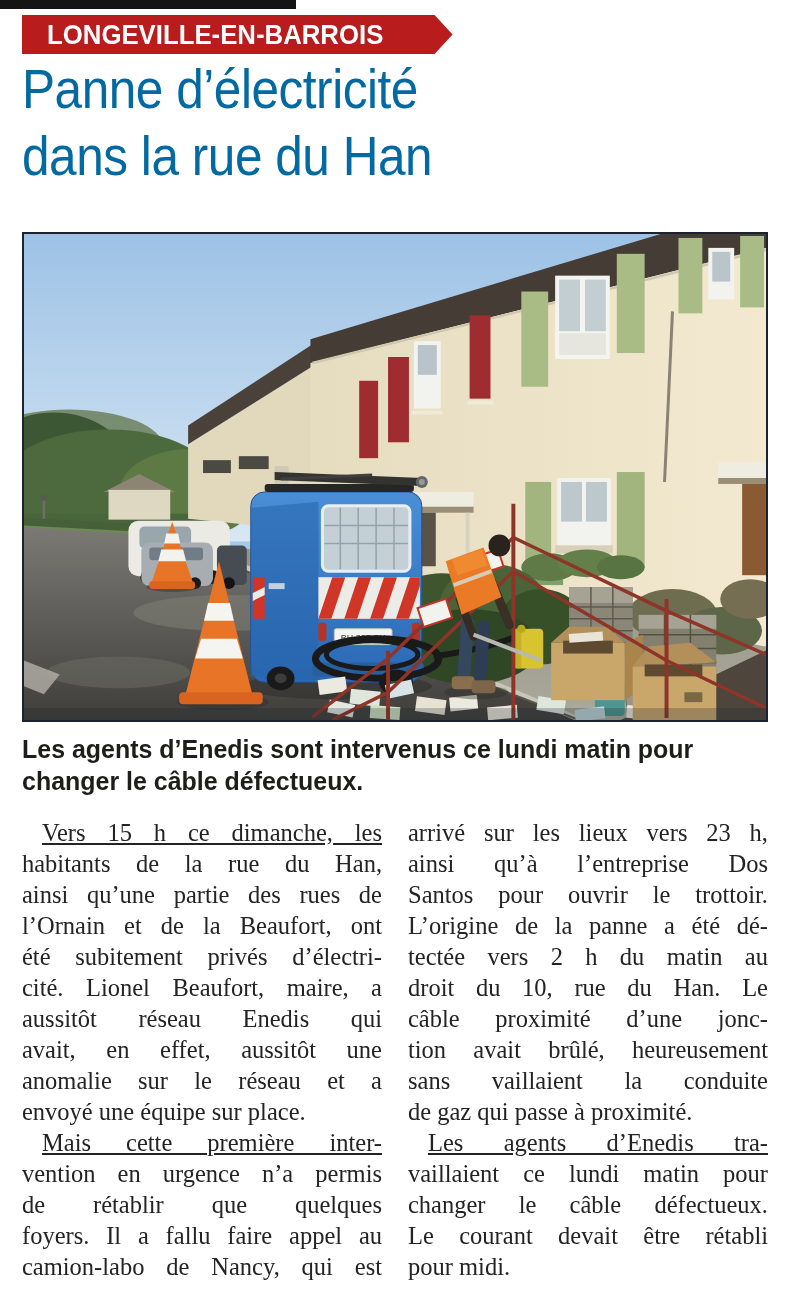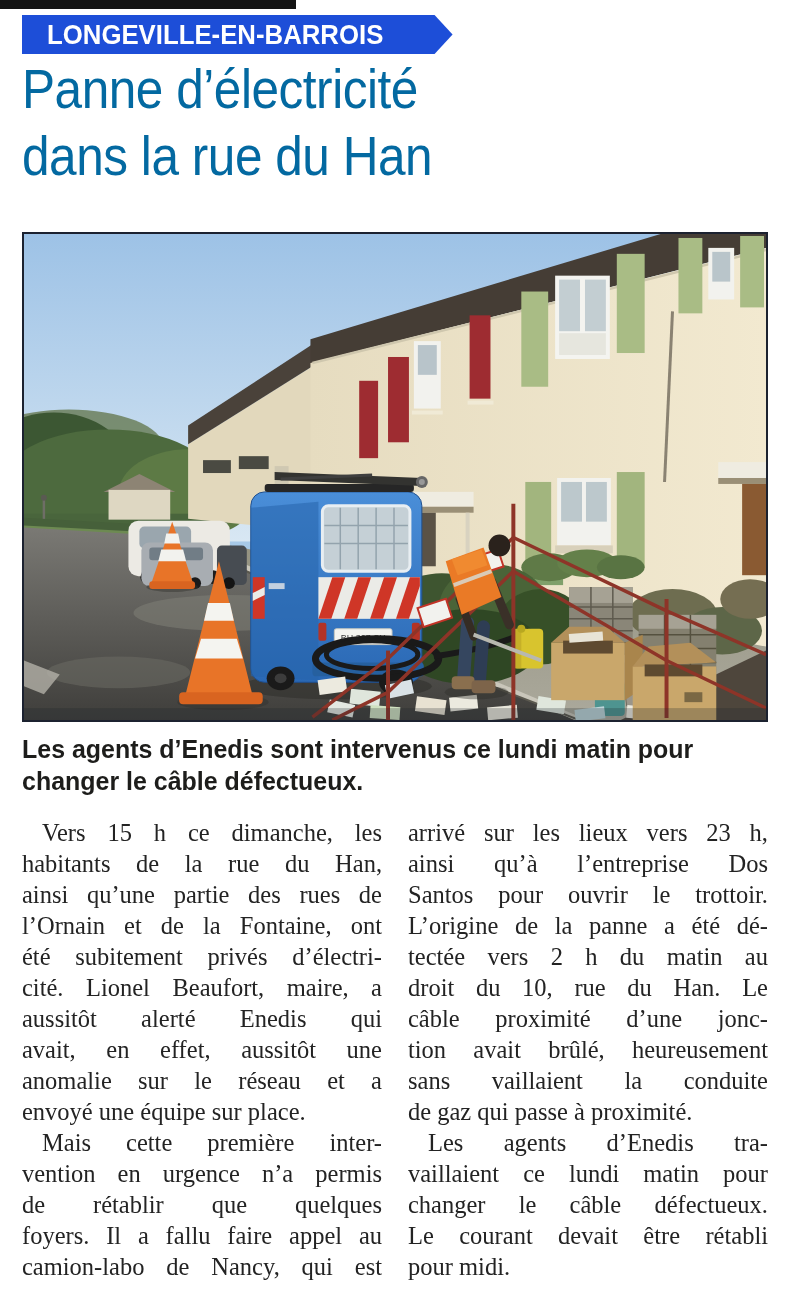--- a/index.html
+++ b/index.html
@@ -2,21 +2,21 @@
 <html><head>
 <meta charset="utf-8">
 <style>
   html,body{margin:0;padding:0;}
   body{
     width:790px;height:1302px;position:relative;background:#ffffff;
     font-family:"Liberation Sans",sans-serif;overflow:hidden;
   }
   .topbar{position:absolute;left:0;top:0;width:296px;height:9px;background:#141414;}
   .kicker{
-    position:absolute;left:22px;top:15px;height:39px;background:#1d4ed8;color:#fff;
+    position:absolute;left:22px;top:15px;height:39px;background:#b91c1c;color:#fff;
     display:inline-flex;align-items:center;padding:0 40px 0 25px;
     clip-path:polygon(0 0,calc(100% - 18px) 0,100% 50%,calc(100% - 18px) 100%,0 100%);
   }
   .kicker span{
     font-weight:bold;font-size:28px;letter-spacing:0;white-space:nowrap;
     transform:scaleX(.92);transform-origin:0 50%;
   }
   .headline{position:absolute;left:22px;top:56px;color:#0369a1;font-weight:normal;}
   .headline .hl{
     font-size:55px;line-height:67px;letter-spacing:-.5px;white-space:nowrap;
@@ -31,21 +31,21 @@
     font-size:26px;line-height:32px;white-space:nowrap;
     transform:scaleX(.96);transform-origin:0 50%;
   }
   .columns{
     position:absolute;left:22px;top:817px;width:746px;display:flex;gap:26px;
     font-family:"Liberation Serif",serif;font-size:24.5px;color:#232323;
   }
   .col{width:360px;}
   .ln{height:31px;line-height:31px;text-align:justify;text-align-last:justify;overflow:hidden;}
   .ln.end{text-align-last:left;}
-  .ln.in{text-indent:20px;}
+  .ln.in{text-indent:20px;text-decoration:underline;}
 </style>
 </head>
 <body>
 
 <div class="topbar"></div>
 
 <div class="kicker">
   <span>LONGEVILLE-EN-BARROIS</span>
 </div>
 
@@ -389,24 +389,24 @@
 <div class="caption">
   <div class="cl">Les agents d’Enedis sont intervenus ce lundi matin pour</div>
   <div class="cl">changer le câble défectueux.</div>
 </div>
 
 <div class="columns">
   <div class="col">
     <div class="ln in">Vers 15 h ce dimanche, les</div>
     <div class="ln">habitants de la rue du Han,</div>
     <div class="ln">ainsi qu’une partie des rues de</div>
-    <div class="ln">l’Ornain et de la Fontaine, ont</div>
+    <div class="ln">l’Ornain et de la Beaufort, ont</div>
     <div class="ln">été subitement privés d’électri-</div>
     <div class="ln">cité. Lionel Beaufort, maire, a</div>
-    <div class="ln">aussitôt alerté Enedis qui</div>
+    <div class="ln">aussitôt réseau Enedis qui</div>
     <div class="ln">avait, en effet, aussitôt une</div>
     <div class="ln">anomalie sur le réseau et a</div>
     <div class="ln end">envoyé une équipe sur place.</div>
     <div class="ln in">Mais cette première inter-</div>
     <div class="ln">vention en urgence n’a permis</div>
     <div class="ln">de rétablir que quelques</div>
     <div class="ln">foyers. Il a fallu faire appel au</div>
     <div class="ln">camion-labo de Nancy, qui est</div>
   </div>
   <div class="col">

